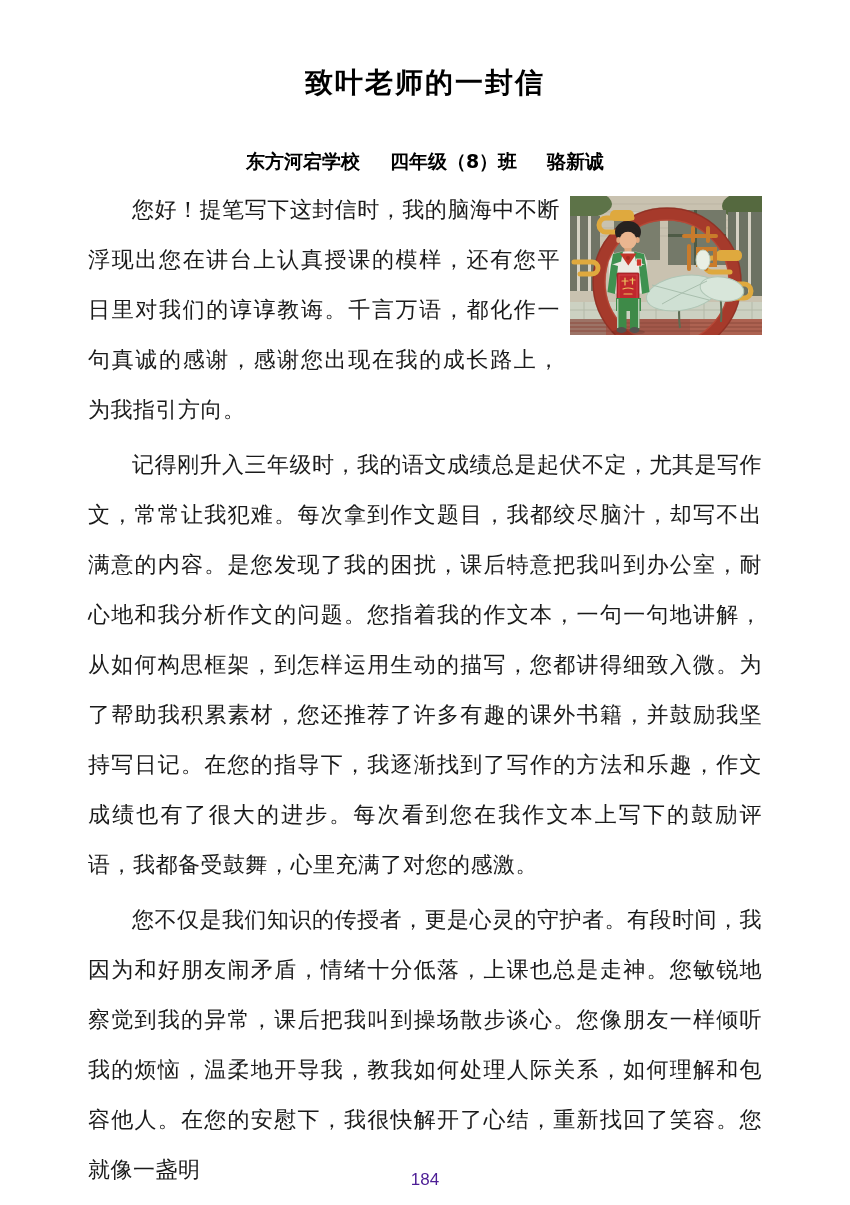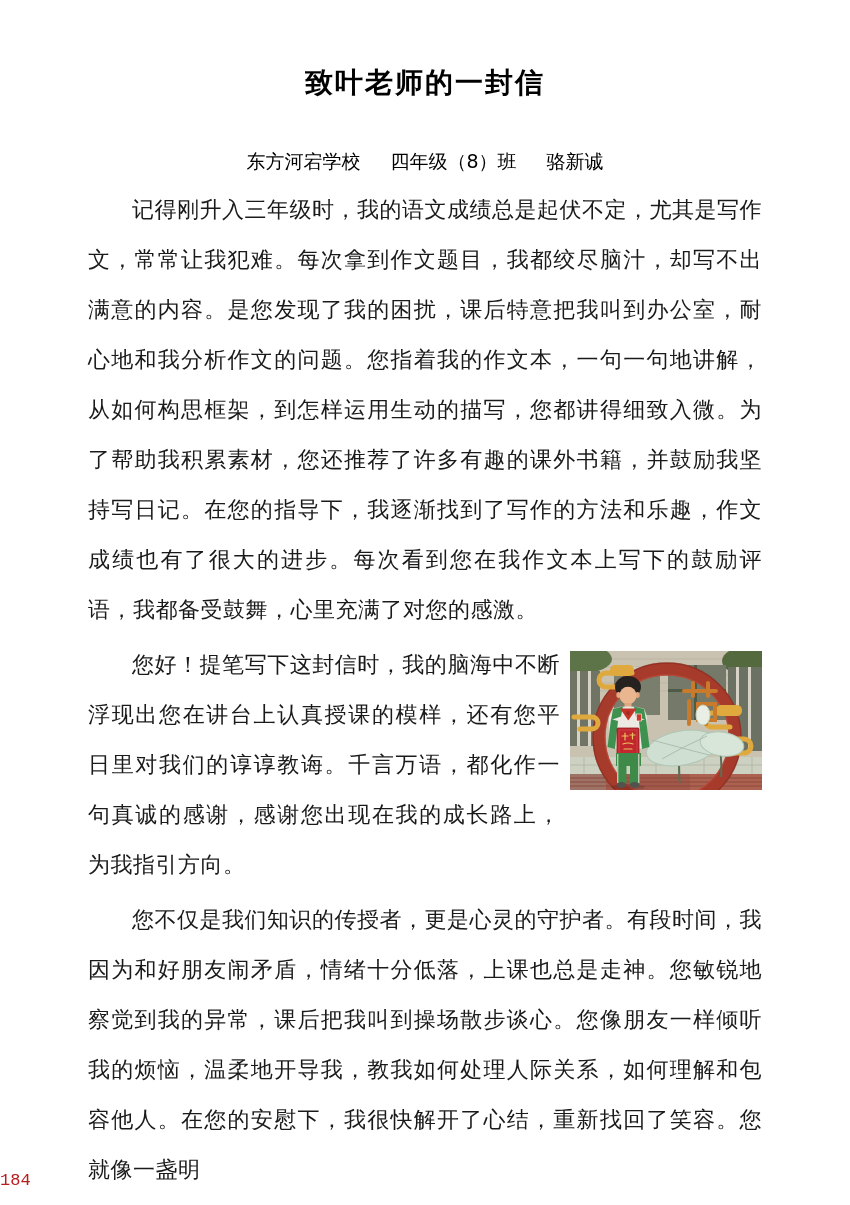--- a/index.html
+++ b/index.html
@@ -31,21 +31,21 @@
   .byline {
     position: absolute;
     top: 149px;
     left: 0;
     right: 0;
     display: flex;
     justify-content: center;
     gap: 30px;
     font-family: "DejaVu Sans", "Liberation Sans", sans-serif;
     font-size: 19px;
-    font-weight: 400;
+    font-weight: 700;
     color: #000;
     text-align: right;
   }
   .body-text {
     position: absolute;
     left: 88px;
     width: 674px;
     top: 180px;
     font-size: 22px;
     line-height: 50px;
@@ -67,43 +67,41 @@
     display: block;
   }
   .photo-float svg {
     display: block;
   }
   .page-number {
     position: absolute;
     bottom: 15px;
     left: 0;
     right: 0;
-    text-align: left;
-    font-family: Liberation Mono, monospace;
+    text-align: center;
+    font-family: Liberation Sans, sans-serif;
     font-size: 17px;
-    color: #b91c1c;
+    color: #4c1d95;
   }
 </style>
 </head>
 <body>
 
 <div class="page">
 
   <h1 class="title">致叶老师的一封信</h1>
 
   <div class="byline">
     <span>东方河宕学校</span>
     <span>四年级（8）班</span>
     <span>骆新诚</span>
   </div>
 
   <div class="body-text">
 
-
-    <div class="para">记得刚升入三年级时，我的语文成绩总是起伏不定，尤其是写作文，常常让我犯难。每次拿到作文题目，我都绞尽脑汁，却写不出满意的内容。是您发现了我的困扰，课后特意把我叫到办公室，耐心地和我分析作文的问题。您指着我的作文本，一句一句地讲解，从如何构思框架，到怎样运用生动的描写，您都讲得细致入微。为了帮助我积累素材，您还推荐了许多有趣的课外书籍，并鼓励我坚持写日记。在您的指导下，我逐渐找到了写作的方法和乐趣，作文成绩也有了很大的进步。每次看到您在我作文本上写下的鼓励评语，我都备受鼓舞，心里充满了对您的感激。</div>
 
     <div class="para para-photo">
       <span class="photo-float">
         <svg width="192" height="139" viewBox="0 0 192 139" xmlns="http://www.w3.org/2000/svg">
 
           <rect x="0" y="0" width="192" height="139" fill="#c9c2b0"></rect>
           <g stroke="#b9b3a2" stroke-width="1" opacity="0.8">
             <line x1="0" y1="8" x2="192" y2="8"></line>
             <line x1="0" y1="16" x2="192" y2="16"></line>
             <line x1="0" y1="24" x2="192" y2="24"></line>
@@ -232,19 +230,21 @@
             <line x1="68.8" y1="103" x2="68.8" y2="132" stroke="#e8e6df" stroke-width="1"></line>
 
             <ellipse cx="51.5" cy="134" rx="5" ry="3" fill="#54524e"></ellipse>
             <ellipse cx="64.5" cy="134" rx="5" ry="3" fill="#54524e"></ellipse>
           </g>
         </svg>
       </span>
       <span>您好！提笔写下这封信时，我的脑海中不断浮现出您在讲台上认真授课的模样，还有您平日里对我们的谆谆教诲。千言万语，都化作一句真诚的感谢，感谢您出现在我的成长路上，为我指引方向。</span>
     </div>
 
+    <div class="para">记得刚升入三年级时，我的语文成绩总是起伏不定，尤其是写作文，常常让我犯难。每次拿到作文题目，我都绞尽脑汁，却写不出满意的内容。是您发现了我的困扰，课后特意把我叫到办公室，耐心地和我分析作文的问题。您指着我的作文本，一句一句地讲解，从如何构思框架，到怎样运用生动的描写，您都讲得细致入微。为了帮助我积累素材，您还推荐了许多有趣的课外书籍，并鼓励我坚持写日记。在您的指导下，我逐渐找到了写作的方法和乐趣，作文成绩也有了很大的进步。每次看到您在我作文本上写下的鼓励评语，我都备受鼓舞，心里充满了对您的感激。</div>
+
     <div class="para">您不仅是我们知识的传授者，更是心灵的守护者。有段时间，我因为和好朋友闹矛盾，情绪十分低落，上课也总是走神。您敏锐地察觉到我的异常，课后把我叫到操场散步谈心。您像朋友一样倾听我的烦恼，温柔地开导我，教我如何处理人际关系，如何理解和包容他人。在您的安慰下，我很快解开了心结，重新找回了笑容。您就像一盏明</div>
 
   </div>
 
   <div class="page-number">184</div>
 
 </div>
 
 </body></html>

